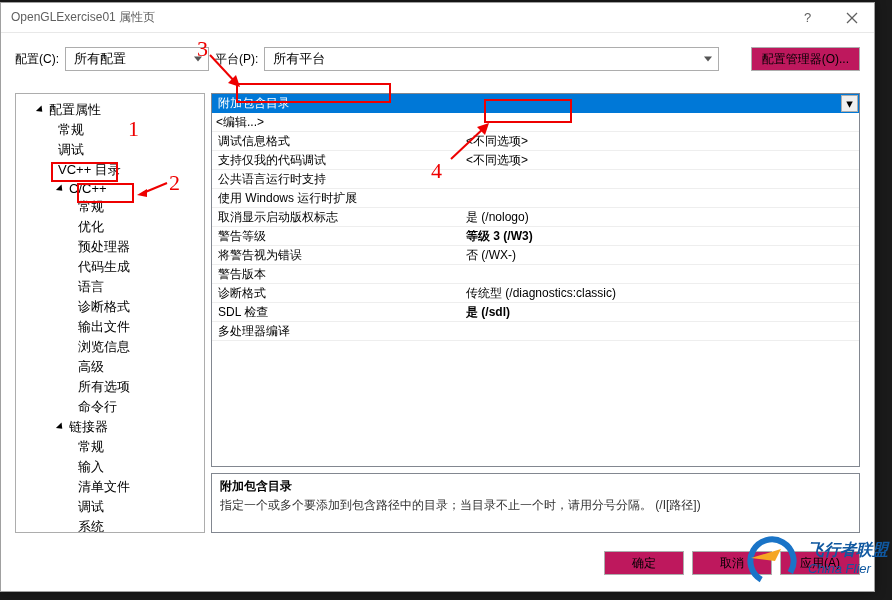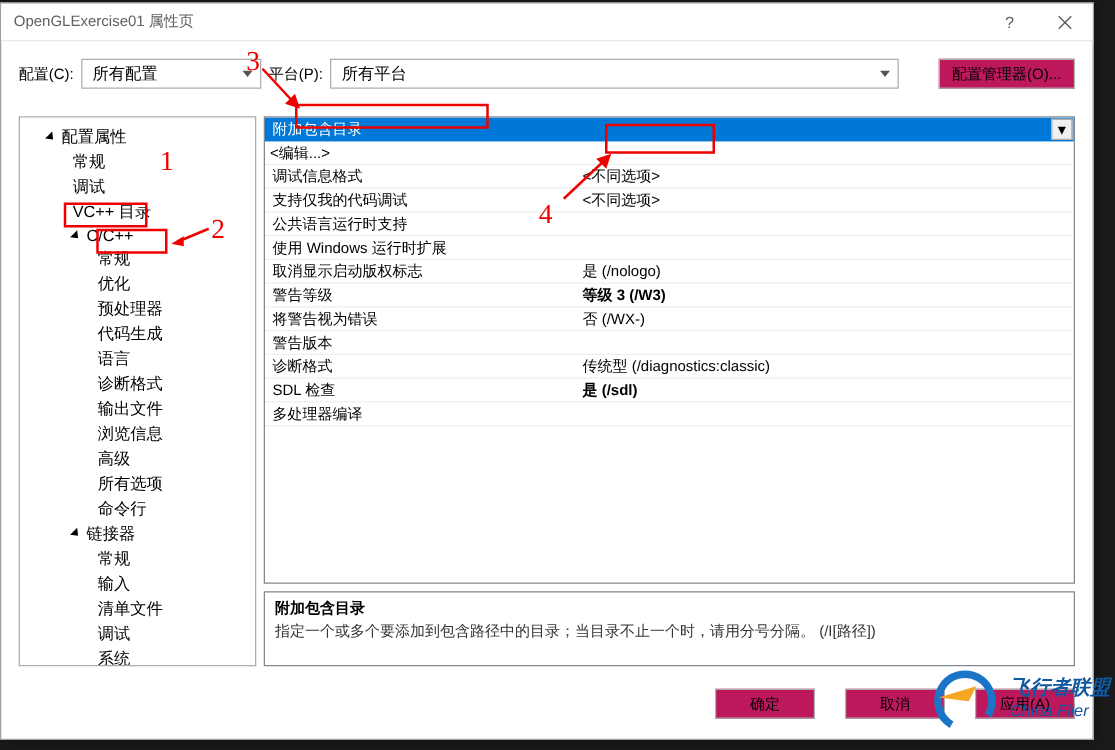--- a/index.html
+++ b/index.html
@@ -39,21 +39,21 @@
   .grid-row .value { flex: 1; padding-left: 4px; color: #000; font-size: 12px; }
   .grid-row.selected { background: #0078d7; color: #fff; border-bottom-color: #0078d7; }
   .grid-row.selected .label, .grid-row.selected .value { color: #fff; }
   .grid .dropbtn { position: absolute; right: 1px; top: 1px; width: 17px; height: 17px; border: 1px solid #adadad; background: #f0f0f0; font-size: 10px; text-align: center; line-height: 16px; }
   .bold { font-weight: 600; }
 
   .desc { border: 1px solid #828790; height: 60px; padding: 4px 8px; }
   .desc .dtitle { font-weight: 600; font-size: 12px; margin-bottom: 2px; }
   .desc .dtext { font-size: 12px; color: #333; }
 
-  .buttons-row { display: flex; justify-content: flex-end; gap: 24px; padding: 8px 14px 14px 14px; }
+  .buttons-row { display: flex; justify-content: flex-end; gap: 8px; padding: 8px 14px 14px 14px; }
   .buttons-row .btn { min-width: 80px; }
 
   
   .anno { position: absolute; pointer-events: none; z-index: 50; }
   .redbox { border: 2px solid #e00; position: absolute; }
   .rednum { color: #e00; position: absolute; font-size: 22px; font-family: "Segoe Script", cursive; }
   .arrow { position: absolute; }
   .arrow svg path { stroke: #e00; stroke-width: 2; fill: none; }
   .arrow svg polygon { fill: #e00; }
 

